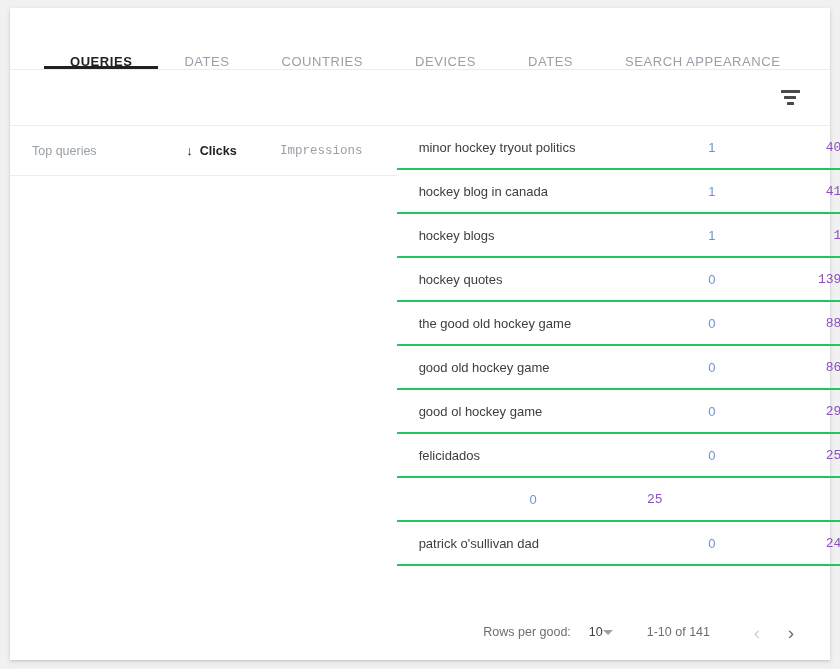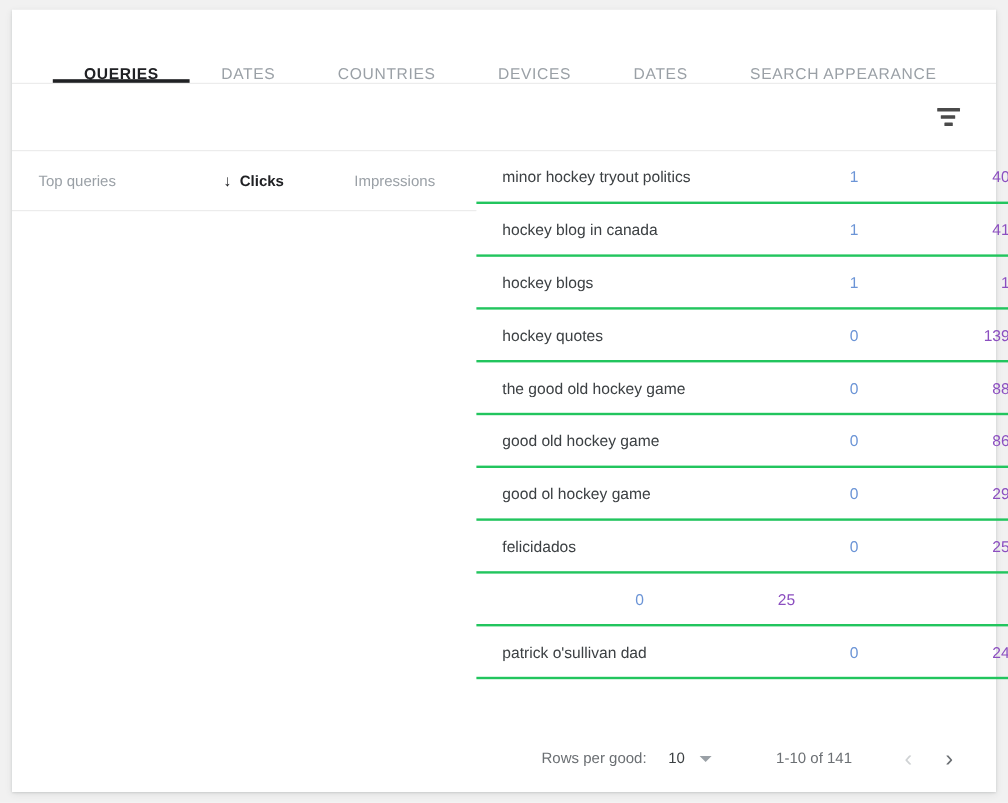--- a/index.html
+++ b/index.html
@@ -128,20 +128,21 @@
     color: #6b94d6;
     box-sizing: border-box;
   }
   .c-impr {
     flex: 0 0 150px;
     text-align: right;
     padding-right: 34px;
     font-size: 13px;
     color: #8c4fc0;
     box-sizing: border-box;
+    font-family: Liberation Mono, monospace;
   }
   .row.head .c-query {
     color: #9aa0a6;
     font-size: 12.5px;
   }
   .row.head .c-clicks {
     color: #202124;
     font-weight: bold;
     font-size: 12.5px;
     display: flex;
@@ -171,32 +172,31 @@
     justify-content: flex-end;
     padding-right: 22px;
     box-sizing: border-box;
     font-size: 12.5px;
     color: #6b6f73;
   }
   .rpp-label { margin-right: 18px; }
   .rpp-select {
     display: flex;
     align-items: center;
-    gap: 12px;
     cursor: pointer;
     color: #3c4043;
   }
   .caret {
     width: 0; height: 0;
     border-left: 5px solid transparent;
     border-right: 5px solid transparent;
     border-top: 5px solid #9aa0a6;
   }
   .range {
-    margin-left: 54px;
+    margin-left: 34px;
     margin-right: 30px;
     color: #6b6f73;
   }
   .pager {
     width: 34px; height: 34px;
     display: flex; align-items: center; justify-content: center;
     cursor: pointer;
     font-size: 19px;
     line-height: 1;
   }

